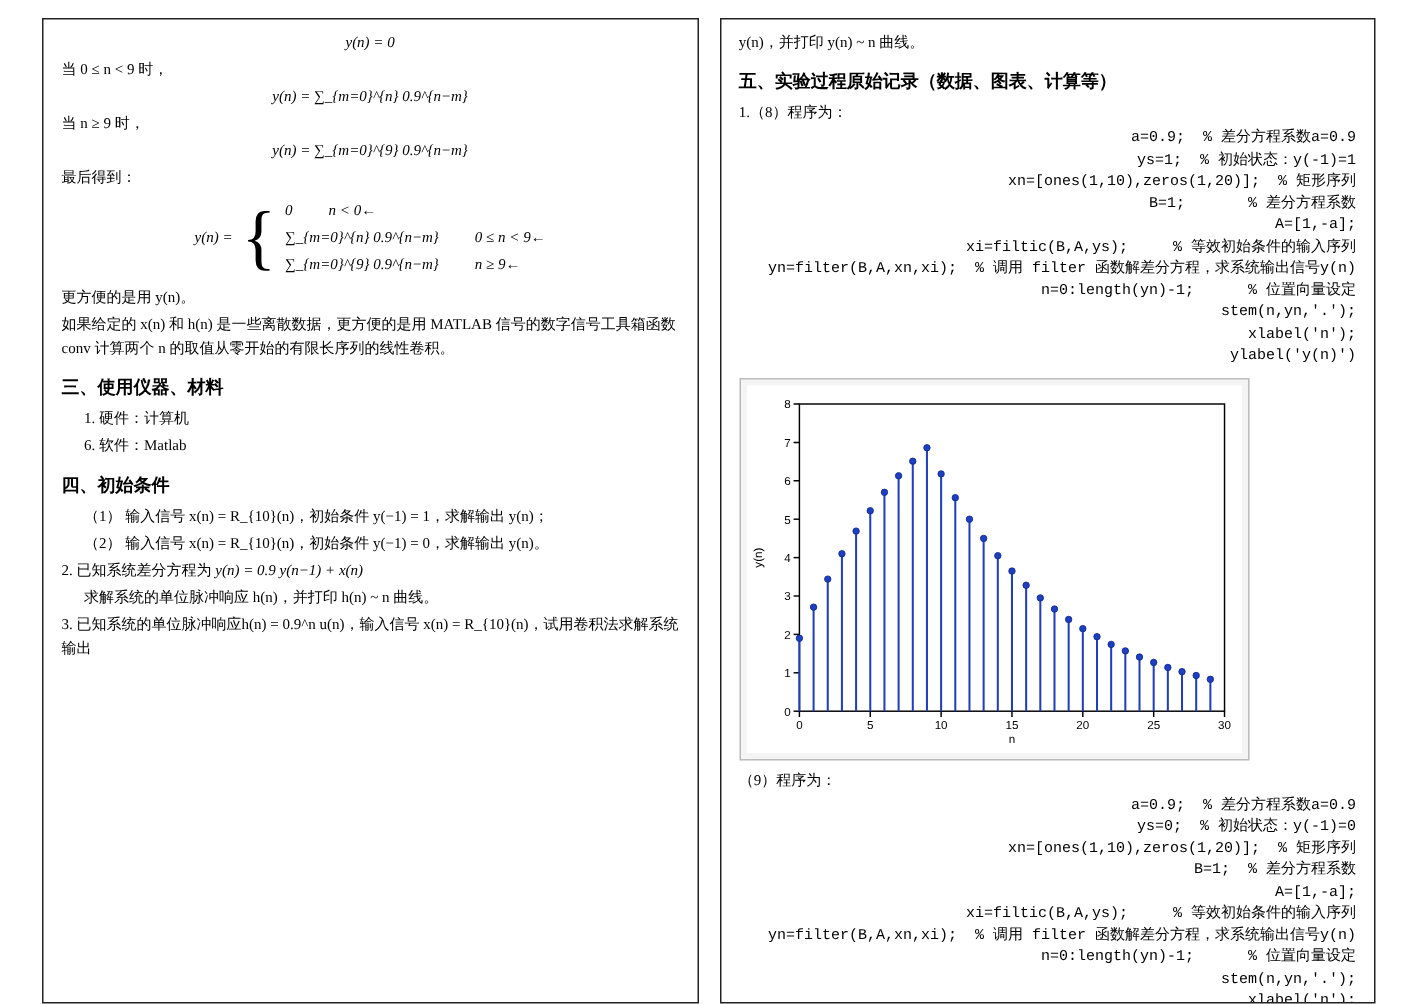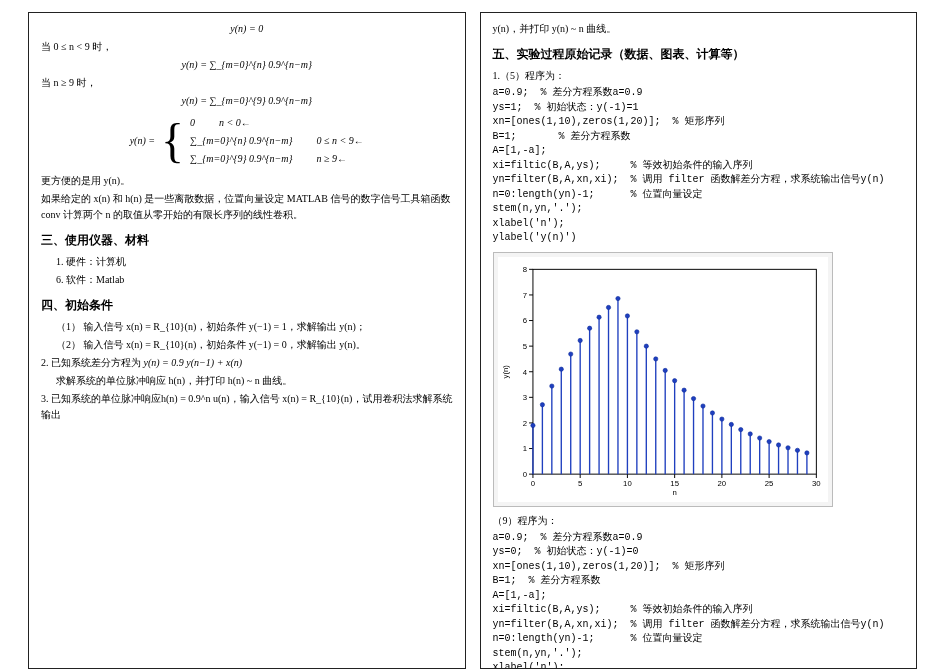--- a/index.html
+++ b/index.html
@@ -25,21 +25,21 @@
     padding: 6px 12px 12px 12px;
     box-sizing: border-box;
     overflow: hidden;
     line-height: 1.6;
   }
   .page p { margin: 2px 0; }
   .eq-center { text-align: center; font-family: "Times New Roman", serif; font-style: italic; margin: 4px 0; }
   .eq-inline { font-family: "Times New Roman", serif; font-style: italic; }
   h4.sec { font-size: 12px; font-weight: bold; margin: 8px 0 4px 0; }
   .indent { padding-left: 1.5em; }
-  .code { font-family: "Consolas","Courier New", monospace; font-size: 10px; line-height: 1.45; white-space: pre; }
+  .code { font-family: "Consolas","Courier New", monospace; font-size: 10px; line-height: 1.45; white-space: pre; text-align: right; }
   .pagenum {
     position: absolute;
     left: 0; right: 0; bottom: 6px;
     text-align: center;
     font-size: 10px;
     color: #444;
   }
 
   
   .piecewise {
@@ -75,20 +75,21 @@
 <body>
 
 <div class="sheet">
 
   <div class="page">
     <p class="eq-center eq-inline">y(n) = 0</p>
     <p>当 0 ≤ n &lt; 9 时，</p>
     <p class="eq-center eq-inline">y(n) = ∑_{m=0}^{n} 0.9^{n−m}</p>
     <p>当 n ≥ 9 时，</p>
     <p class="eq-center eq-inline">y(n) = ∑_{m=0}^{9} 0.9^{n−m}</p>
+    <p>最后得到：</p>
 
     <div class="piecewise">
       <span class="lhs">y(n) = </span>
       <span class="brace">{</span>
       <div class="cases">
         <div>
             <span>0</span>
             <span>n &lt; 0←</span>
           </div>
         <div>
@@ -96,39 +97,39 @@
             <span>0 ≤ n &lt; 9←</span>
           </div>
         <div>
             <span>∑_{m=0}^{9} 0.9^{n−m}</span>
             <span>n ≥ 9←</span>
           </div>
       </div>
     </div>
 
     <p>更方便的是用 y(n)。</p>
-    <p>如果给定的 x(n) 和 h(n) 是一些离散数据，位置向量设定 MATLAB 信号的数字信号工具箱函数 conv 计算两个 n 的取值从零开始的有限长序列的线性卷积。</p>
+    <p>如果给定的 x(n) 和 h(n) 是一些离散数据，更方便的是用 MATLAB 信号的数字信号工具箱函数 conv 计算两个 n 的取值从零开始的有限长序列的线性卷积。</p>
 
     <h4 class="sec">三、使用仪器、材料</h4>
     <p class="indent">1. 硬件：计算机</p>
     <p class="indent">6. 软件：Matlab</p>
 
     <h4 class="sec">四、初始条件</h4>
     <p class="indent">（1）  输入信号 x(n) = R_{10}(n)，初始条件 y(−1) = 1，求解输出 y(n)；</p>
     <p class="indent">（2）  输入信号 x(n) = R_{10}(n)，初始条件 y(−1) = 0，求解输出 y(n)。</p>
     <p><span>2. 已知系统差分方程为</span> <span class="eq-inline">y(n) = 0.9 y(n−1) + x(n)</span></p>
     <p class="indent">求解系统的单位脉冲响应 h(n)，并打印 h(n) ~ n 曲线。</p>
     <p>3. 已知系统的单位脉冲响应h(n) = 0.9^n u(n)，输入信号 x(n) = R_{10}(n)，试用卷积法求解系统输出</p>
   </div>
 
   <div class="page">
     <p>y(n)，并打印 y(n) ~ n 曲线。</p>
     <h4 class="sec">五、实验过程原始记录（数据、图表、计算等）</h4>
 
-    <p>1.（5）程序为：</p>
+    <p>1.（8）程序为：</p>
     <div class="code" id="prog1">a=0.9;  % 差分方程系数a=0.9
 ys=1;  % 初始状态：y(-1)=1
 xn=[ones(1,10),zeros(1,20)];  % 矩形序列
 B=1;       % 差分方程系数
 A=[1,-a];
 xi=filtic(B,A,ys);     % 等效初始条件的输入序列
 yn=filter(B,A,xn,xi);  % 调用 filter 函数解差分方程，求系统输出信号y(n)
 n=0:length(yn)-1;      % 位置向量设定
 stem(n,yn,'.');
 xlabel('n');

